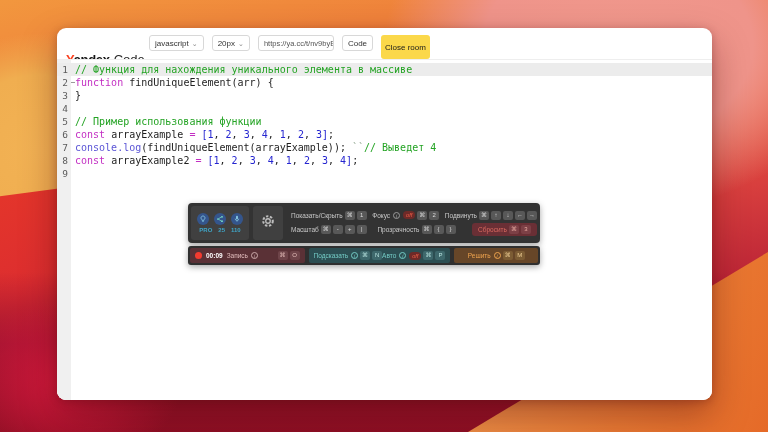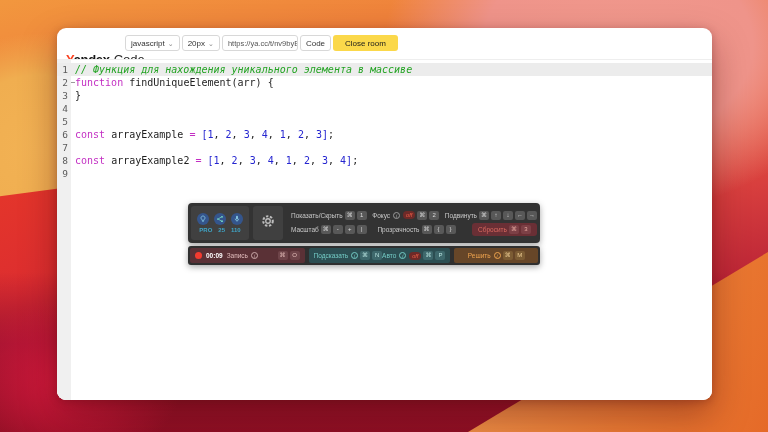--- a/index.html
+++ b/index.html
@@ -27,40 +27,40 @@
   
   .window{position:absolute;left:57px;top:28px;width:655px;height:372px;background:#fff;
     border-radius:9px;overflow:hidden;
     box-shadow:0 16px 36px rgba(80,10,15,.40),0 2px 8px rgba(80,10,15,.28);}
 
   .header{position:relative;height:30px;}
   .logo{position:absolute;left:9px;top:24px;display:flex;align-items:baseline;}
   .logo-yandex{font-size:13px;font-weight:700;color:#151515;letter-spacing:-.3px;}
   .logo-y{color:#fc3f1d;}
   .logo-code{font-size:13px;font-weight:400;color:#262626;margin-left:4px;}
-  .controls{position:absolute;left:68px;top:7px;display:flex;align-items:flex-start;gap:2px;}
+  .controls{position:absolute;left:92px;top:7px;display:flex;align-items:flex-start;gap:8px;}
   .ctrl{border:1px solid #d8d8d8;background:#fff;border-radius:3px;height:16px;
     display:flex;align-items:center;padding:0 5px;color:#333;font-size:8px;box-sizing:border-box;white-space:nowrap;}
   .chev{font-size:7px;color:#888;margin-left:3px;line-height:1;}
   .url-box{width:76px;overflow:hidden;color:#555;font-size:7.5px;}
-  .close-btn{border:none;background:#fbd84a;border-radius:3px;height:16px;padding:0 12px;
+  .close-btn{border:none;background:#fbd84a;border-radius:3px;height:24px;padding:0 4px;
     font-size:8px;color:#1a1a1a;display:flex;align-items:center;}
 
   
   .editor{position:absolute;left:0;right:0;top:31px;bottom:0;background:#fff;
     font-family:"DejaVu Sans Mono",monospace;font-size:10px;border-top:1px solid #eee;}
   .gutter-col{position:absolute;left:0;top:0;bottom:0;width:14px;background:#f0f0f0;}
   .code-lines{position:relative;padding-top:3px;}
   .row{display:flex;height:13px;line-height:13px;}
   .row.hl{background:#ececec;}
   .lnum{width:14px;text-align:right;padding-right:3px;color:#5c5c5c;font-size:9.5px;
     box-sizing:border-box;position:relative;flex:none;}
   .fold{position:absolute;right:-4px;top:6px;width:4px;height:1px;background:#9a9a9a;}
   .code-text{padding-left:4px;white-space:pre;color:#1e1e1e;}
-  .tk-cm{color:#23a323;font-style:italic;} .tk-kw{color:#c32fc3;} .tk-op{color:#c32fc3;}
+  .tk-cm{color:#23a323;} .tk-kw{color:#c32fc3;} .tk-op{color:#c32fc3;}
   .tk-nm{color:#2525d0;} .tk-br{color:#2525d0;} .tk-fn{color:#5b55d6;}
   .tk-bt{color:#8fa58f;} .tk-pl{color:#1e1e1e;}
 
   
   .toolbar1{position:absolute;left:188px;top:203px;width:352px;height:40px;background:#333;
     border-radius:4px;box-shadow:0 2px 6px rgba(0,0,0,.35);display:flex;align-items:center;
     padding:3px;box-sizing:border-box;}
   .iconpanel{width:58px;height:34px;background:#404040;border-radius:3px;flex:none;
     display:flex;flex-direction:column;align-items:center;justify-content:center;gap:2px;}
   .iconrow{display:flex;gap:5px;}
@@ -157,27 +157,29 @@
           <div class="row">
             <span class="lnum">3</span>
             <span class="code-text"><span class="tk-pl">}</span></span>
           </div>
           <div class="row">
             <span class="lnum">4</span>
             <span class="code-text"></span>
           </div>
           <div class="row">
             <span class="lnum">5</span>
+            <span class="code-text"><span class="tk-cm">// Пример использования функции</span></span>
           </div>
           <div class="row">
             <span class="lnum">6</span>
             <span class="code-text"><span class="tk-kw">const</span><span class="tk-pl"> arrayExample </span><span class="tk-op">=</span><span class="tk-pl"> </span><span class="tk-br">[</span><span class="tk-nm">1</span><span class="tk-pl">, </span><span class="tk-nm">2</span><span class="tk-pl">, </span><span class="tk-nm">3</span><span class="tk-pl">, </span><span class="tk-nm">4</span><span class="tk-pl">, </span><span class="tk-nm">1</span><span class="tk-pl">, </span><span class="tk-nm">2</span><span class="tk-pl">, </span><span class="tk-nm">3</span><span class="tk-br">]</span><span class="tk-pl">;</span></span>
           </div>
           <div class="row">
             <span class="lnum">7</span>
+            <span class="code-text"><span class="tk-fn">console.log</span><span class="tk-pl">(findUniqueElement(arrayExample)); </span><span class="tk-bt">``</span><span class="tk-cm">// Выведет 4</span></span>
           </div>
           <div class="row">
             <span class="lnum">8</span>
             <span class="code-text"><span class="tk-kw">const</span><span class="tk-pl"> arrayExample2 </span><span class="tk-op">=</span><span class="tk-pl"> </span><span class="tk-br">[</span><span class="tk-nm">1</span><span class="tk-pl">, </span><span class="tk-nm">2</span><span class="tk-pl">, </span><span class="tk-nm">3</span><span class="tk-pl">, </span><span class="tk-nm">4</span><span class="tk-pl">, </span><span class="tk-nm">1</span><span class="tk-pl">, </span><span class="tk-nm">2</span><span class="tk-pl">, </span><span class="tk-nm">3</span><span class="tk-pl">, </span><span class="tk-nm">4</span><span class="tk-br">]</span><span class="tk-pl">;</span></span>
           </div>
           <div class="row">
             <span class="lnum">9</span>
           </div>
         </div>
     </div>

